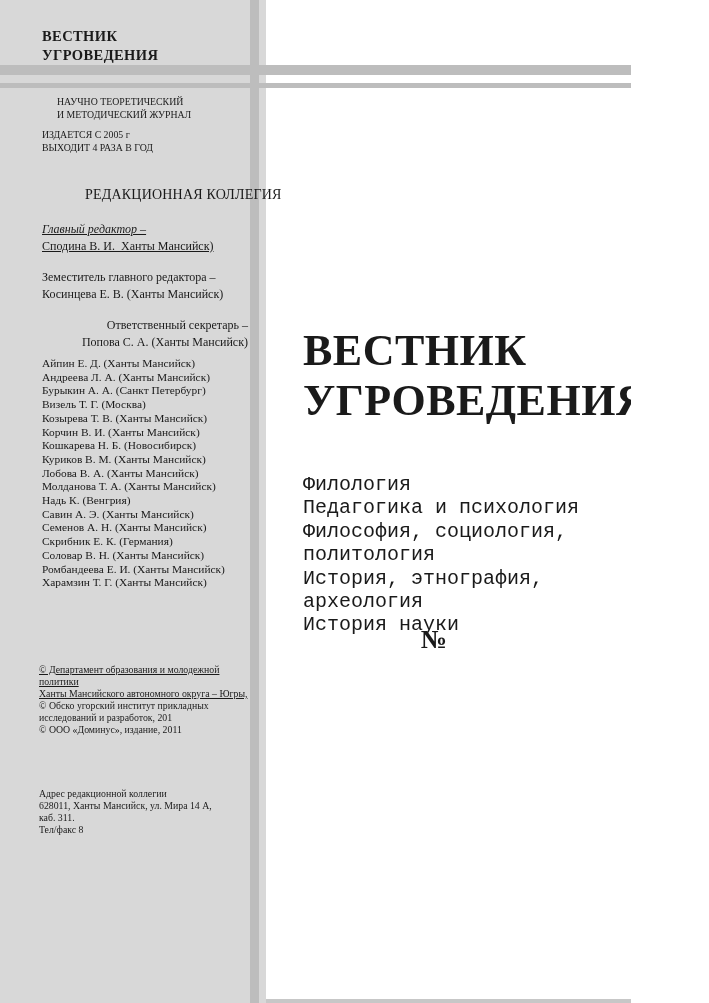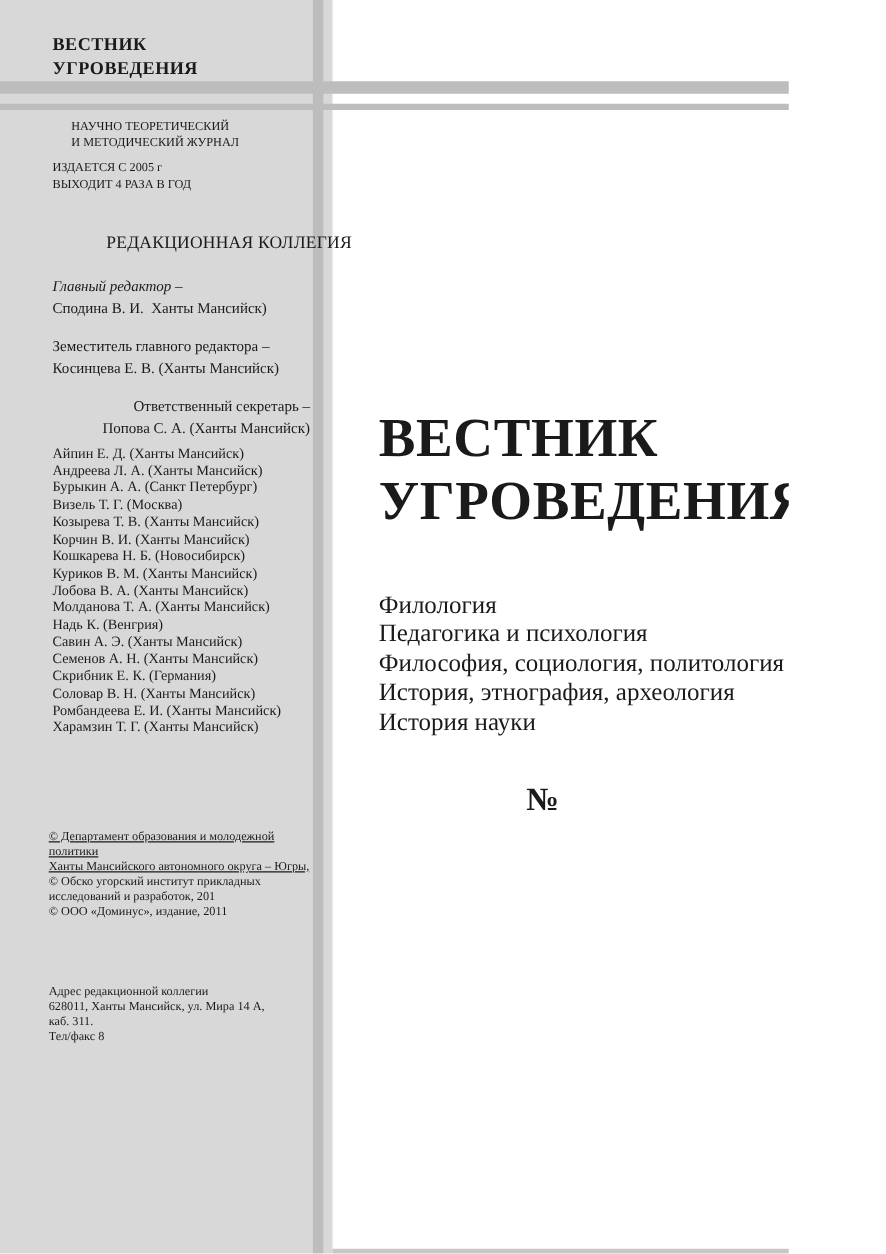--- a/index.html
+++ b/index.html
@@ -23,34 +23,34 @@
   
   .sb { position: absolute; left: 42px; width: 206px; }
   .pre { white-space: pre-line; }
   .masthead      { top: 27px;  font-size: 14.5px; line-height: 19px; font-weight: 700; letter-spacing: .4px; }
   .subtitle      { top: 96px;  font-size: 9.8px;  line-height: 12.6px; margin-left: 15px; }
   .pubinfo       { top: 129px; font-size: 9.8px;  line-height: 12.6px; }
   .board-heading { top: 187px; font-size: 14px; letter-spacing: .2px; margin-left: 43px; }
   .editor        { font-size: 12px; line-height: 17px; }
   .editor .name  { white-space: pre; }
   .editor.chief .role { font-style: italic; }
-  .chief     { top: 221px; }
+  .chief     { top: 221px; text-decoration: underline; }
   .deputy    { top: 269px; }
   .secretary { top: 317px; text-align: right; }
   .members   { top: 357px; font-size: 11.4px; line-height: 13.7px; }
   .small     { font-size: 9.8px; line-height: 11.9px; left: 39px; width: 212px; }
   .copy1     { top: 664px; text-decoration: underline; }
   .copy2     { top: 700px; }
   .disclaimer{ top: 742px; }
   .address   { top: 788px; }
   .address .heading { font-weight: 400; }
 
   
   .main-title { position: absolute; left: 303px; top: 326px; font-size: 44px; line-height: 50px; font-weight: 700; letter-spacing: .5px; white-space: pre-line; }
-  .subjects   { position: absolute; left: 303px; top: 473px; font-size: 20px; line-height: 23.4px; }
+  .subjects   { position: absolute; left: 303px; top: 473px; font-size: 20px; line-height: 23.4px; font-family: Liberation Mono, monospace; }
   .issue      { position: absolute; left: 421px; top: 625px; font-size: 26px; font-weight: 700; }
 </style>
 </head>
 <body>
 
 <div class="page">
 
   <div class="sidebar-bg"></div>
   <div class="v-rule"></div>
   <div class="v-strip"></div>

